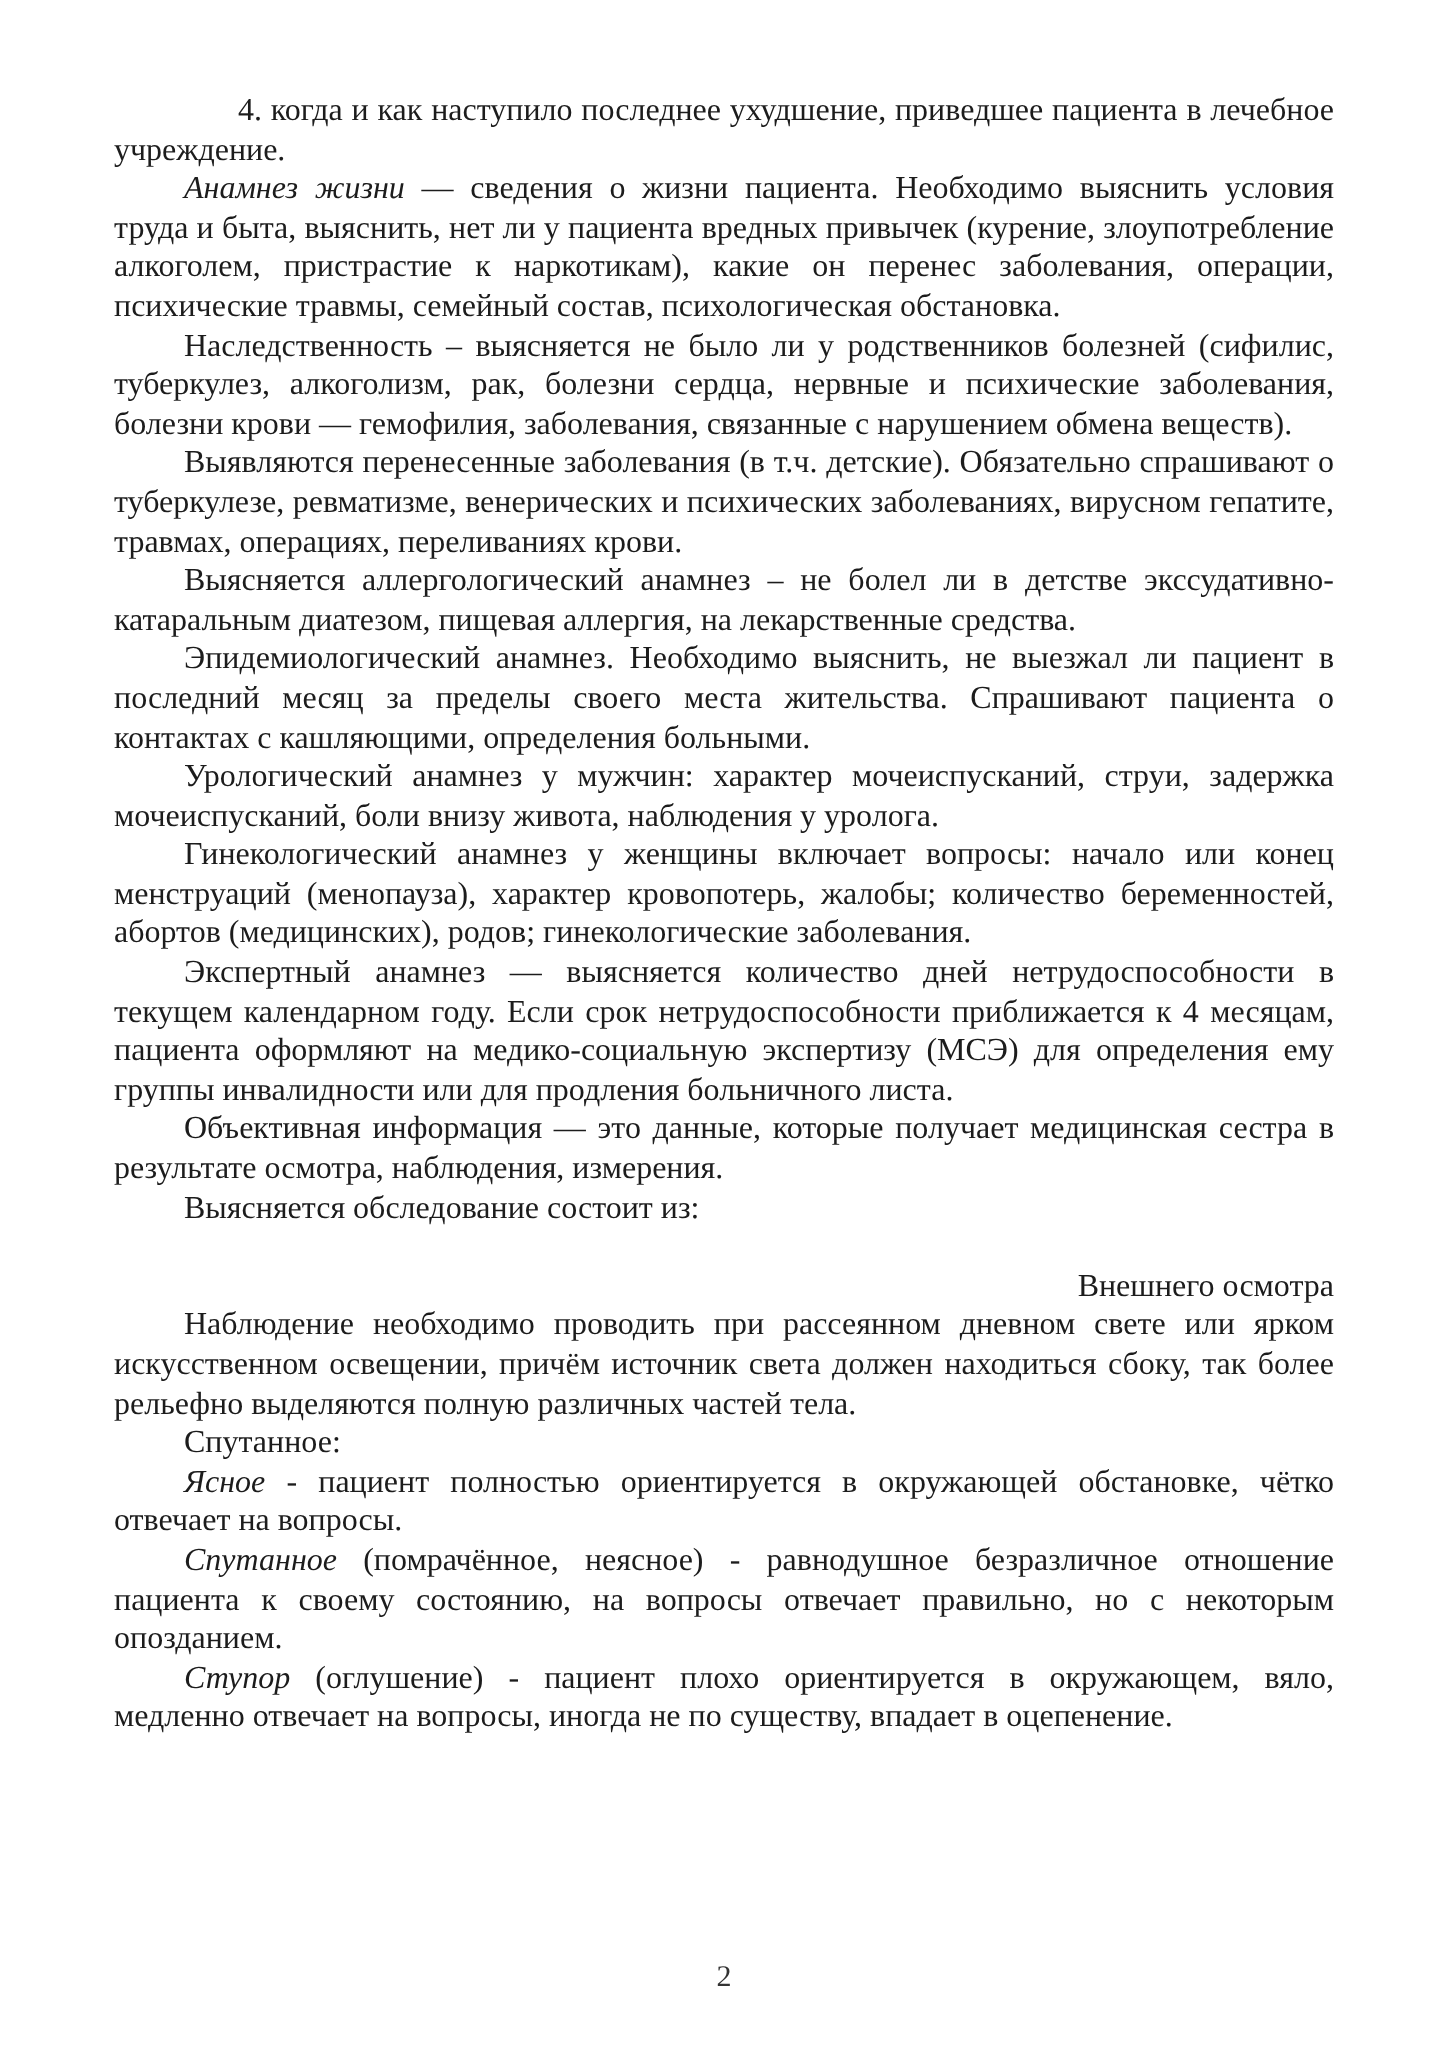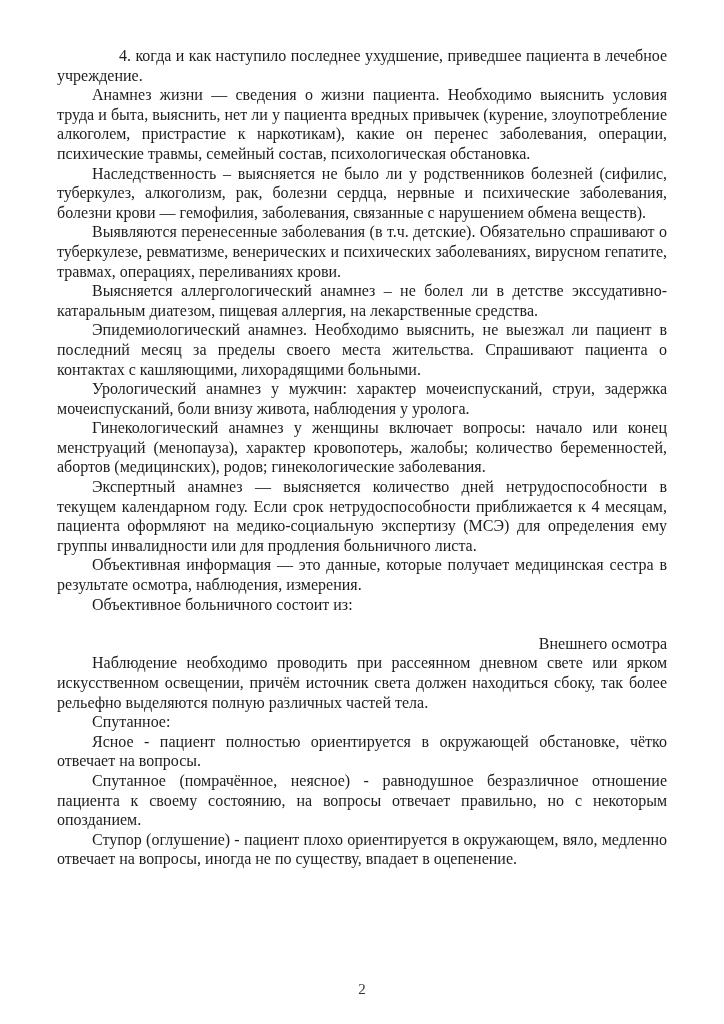--- a/index.html
+++ b/index.html
@@ -30,47 +30,47 @@
   p.list-item {
     text-indent: 62px;
   }
   p.heading {
     text-align: right;
     text-indent: 0;
     font-weight: bold;
     margin-top: 19.6px;
   }
   .bold { font-weight: normal; }
-  .italic { }
+  .italic { font-style: italic; }
   .page-number {
     position: absolute;
     bottom: 26px;
     left: 0;
     width: 100%;
     text-align: center;
     font-size: 15px;
     color: #333;
   }
 </style>
 </head>
 <body>
 
 <div class="page">
   <div class="doc">
       <p class="para list-item"><span>4. когда и как наступило последнее ухудшение, приведшее пациента в лечебное учреждение.</span></p>
       <p class="para"><span class="italic">Анамнез жизни</span><span> — сведения о жизни пациента. Необходимо выяснить условия труда и быта, выяснить, нет ли у пациента вредных привычек (курение, злоупотребление алкоголем, пристрастие к наркотикам), какие он перенес заболевания, операции, психические травмы, семейный состав, психологическая обстановка.</span></p>
       <p class="para"><span>Наследственность – выясняется не было ли у родственников болезней (сифилис, туберкулез, алкоголизм, рак, болезни сердца, нервные и психические заболевания, болезни крови — гемофилия, заболевания, связанные с нарушением обмена веществ).</span></p>
       <p class="para"><span>Выявляются перенесенные заболевания (в т.ч. детские). Обязательно спрашивают о туберкулезе, ревматизме, венерических и психических заболеваниях, вирусном гепатите, травмах, операциях, переливаниях крови.</span></p>
       <p class="para"><span>Выясняется аллергологический анамнез – не болел ли в детстве экссудативно-катаральным диатезом, пищевая аллергия, на лекарственные средства.</span></p>
-      <p class="para"><span>Эпидемиологический анамнез. Необходимо выяснить, не выезжал ли пациент в последний месяц за пределы своего места жительства. Спрашивают пациента о контактах с кашляющими, лихорадящими больными.</span></p>
+      <p class="para"><span>Эпидемиологический анамнез. Необходимо выяснить, не выезжал ли пациент в последний месяц за пределы своего места жительства. Спрашивают пациента о контактах с кашляющими, определения больными.</span></p>
       <p class="para"><span>Урологический анамнез у мужчин: характер мочеиспусканий, струи, задержка мочеиспусканий, боли внизу живота, наблюдения у уролога.</span></p>
       <p class="para"><span>Гинекологический анамнез у женщины включает вопросы: начало или конец менструаций (менопауза), характер кровопотерь, жалобы; количество беременностей, абортов (медицинских), родов; гинекологические заболевания.</span></p>
       <p class="para"><span>Экспертный анамнез — выясняется количество дней нетрудоспособности в текущем календарном году. Если срок нетрудоспособности приближается к 4 месяцам, пациента оформляют на медико-социальную экспертизу (МСЭ) для определения ему группы инвалидности или для продления больничного листа.</span></p>
       <p class="para"><span class="bold">Объективная информация</span><span> — это данные, которые получает медицинская сестра в результате осмотра, наблюдения, измерения.</span></p>
-      <p class="para"><span>Объективное больничного состоит из:</span></p>
+      <p class="para"><span>Выясняется обследование состоит из:</span></p>
       <p class="para heading"><span class="bold">Внешнего осмотра</span></p>
       <p class="para"><span>Наблюдение необходимо проводить при рассеянном дневном свете или ярком искусственном освещении, причём источник света должен находиться сбоку, так более рельефно выделяются полную различных частей тела.</span></p>
       <p class="para"><span class="bold">Спутанное:</span></p>
       <p class="para"><span class="italic">Ясное</span><span> - пациент полностью ориентируется в окружающей обстановке, чётко отвечает на вопросы.</span></p>
       <p class="para"><span class="italic">Спутанное</span><span> (помрачённое, неясное) - равнодушное безразличное отношение пациента к своему состоянию, на вопросы отвечает правильно, но с некоторым опозданием.</span></p>
       <p class="para"><span class="italic">Ступор</span><span> (оглушение) - пациент плохо ориентируется в окружающем, вяло, медленно отвечает на вопросы, иногда не по существу, впадает в оцепенение.</span></p>
     </div>
   <div class="page-number">2</div>
 </div>
 

